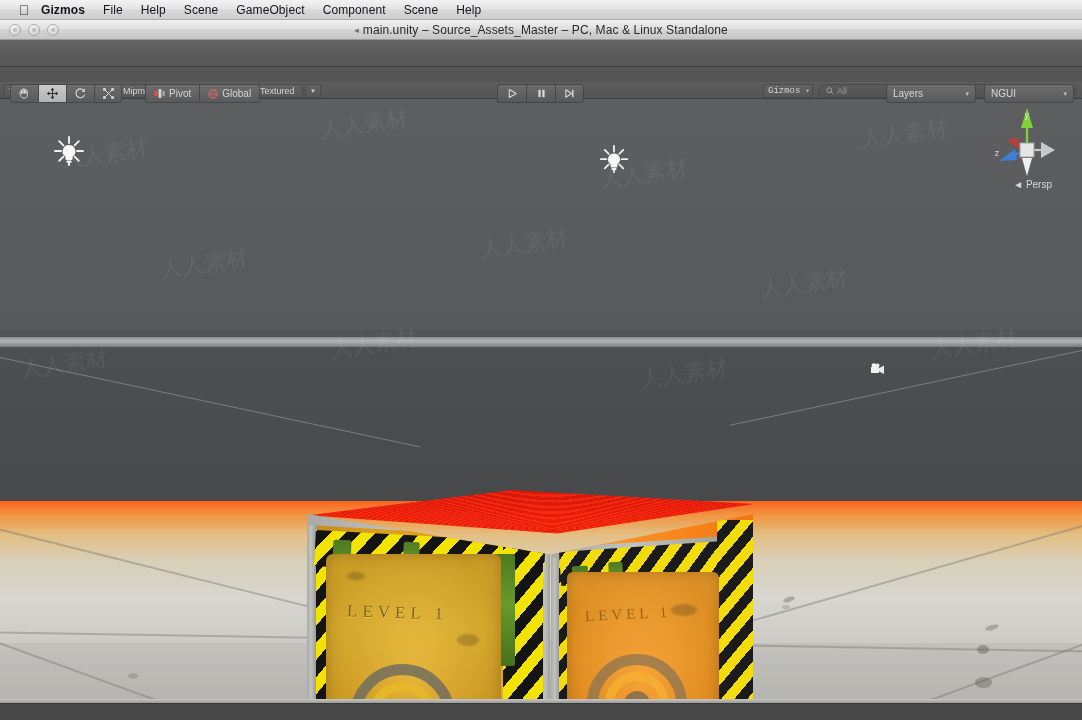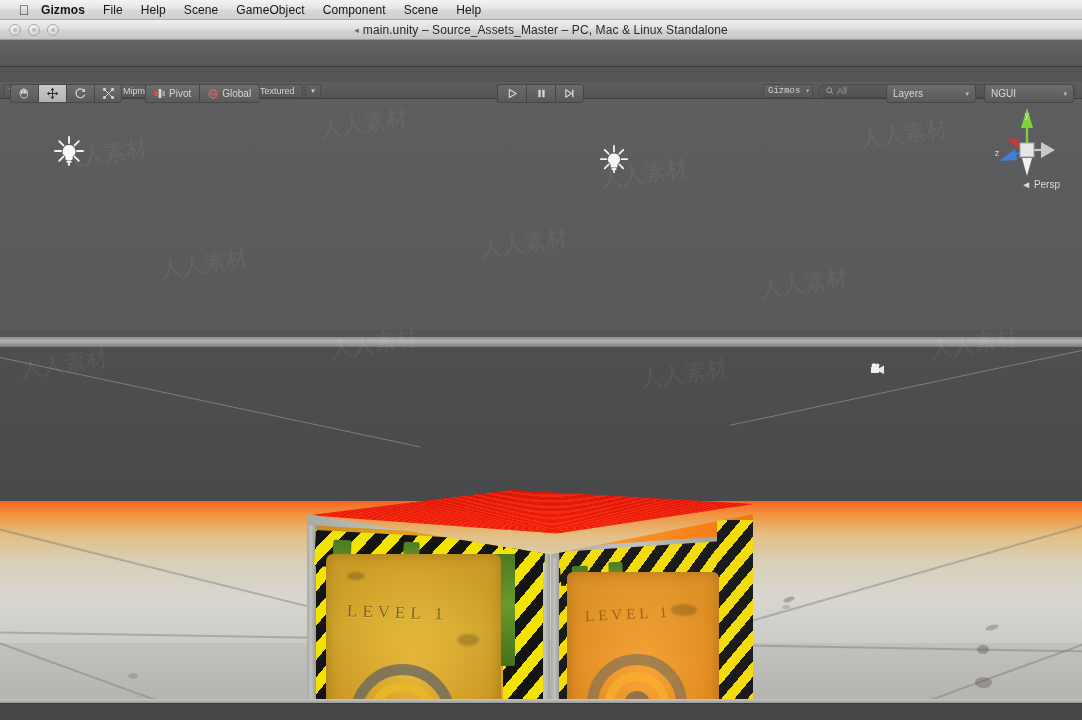--- a/index.html
+++ b/index.html
@@ -285,21 +285,21 @@
     filter:blur(1px);
   }
 
   
   .lightgiz{ position:absolute; width:36px; height:36px; }
   .camgiz{ position:absolute; }
 
   
   .axis-gizmo{ position:absolute; right:13px; top:5px; width:84px; height:92px; }
   .persp-label{
-    position:absolute; right:22px; top:80px;
+    position:absolute; right:30px; top:80px;
     font-size:10px; color:#d9d9d9; white-space:nowrap;
   }
   .wm-bg{
     position:absolute; left:0; top:0; width:100%; height:100%;
     pointer-events:none; opacity:.055;
   }
   .wm-tile{
     position:absolute; color:#fff; font-size:22px;
     font-family:"DejaVu Sans", sans-serif; white-space:nowrap;
     transform:rotate(-8deg);

